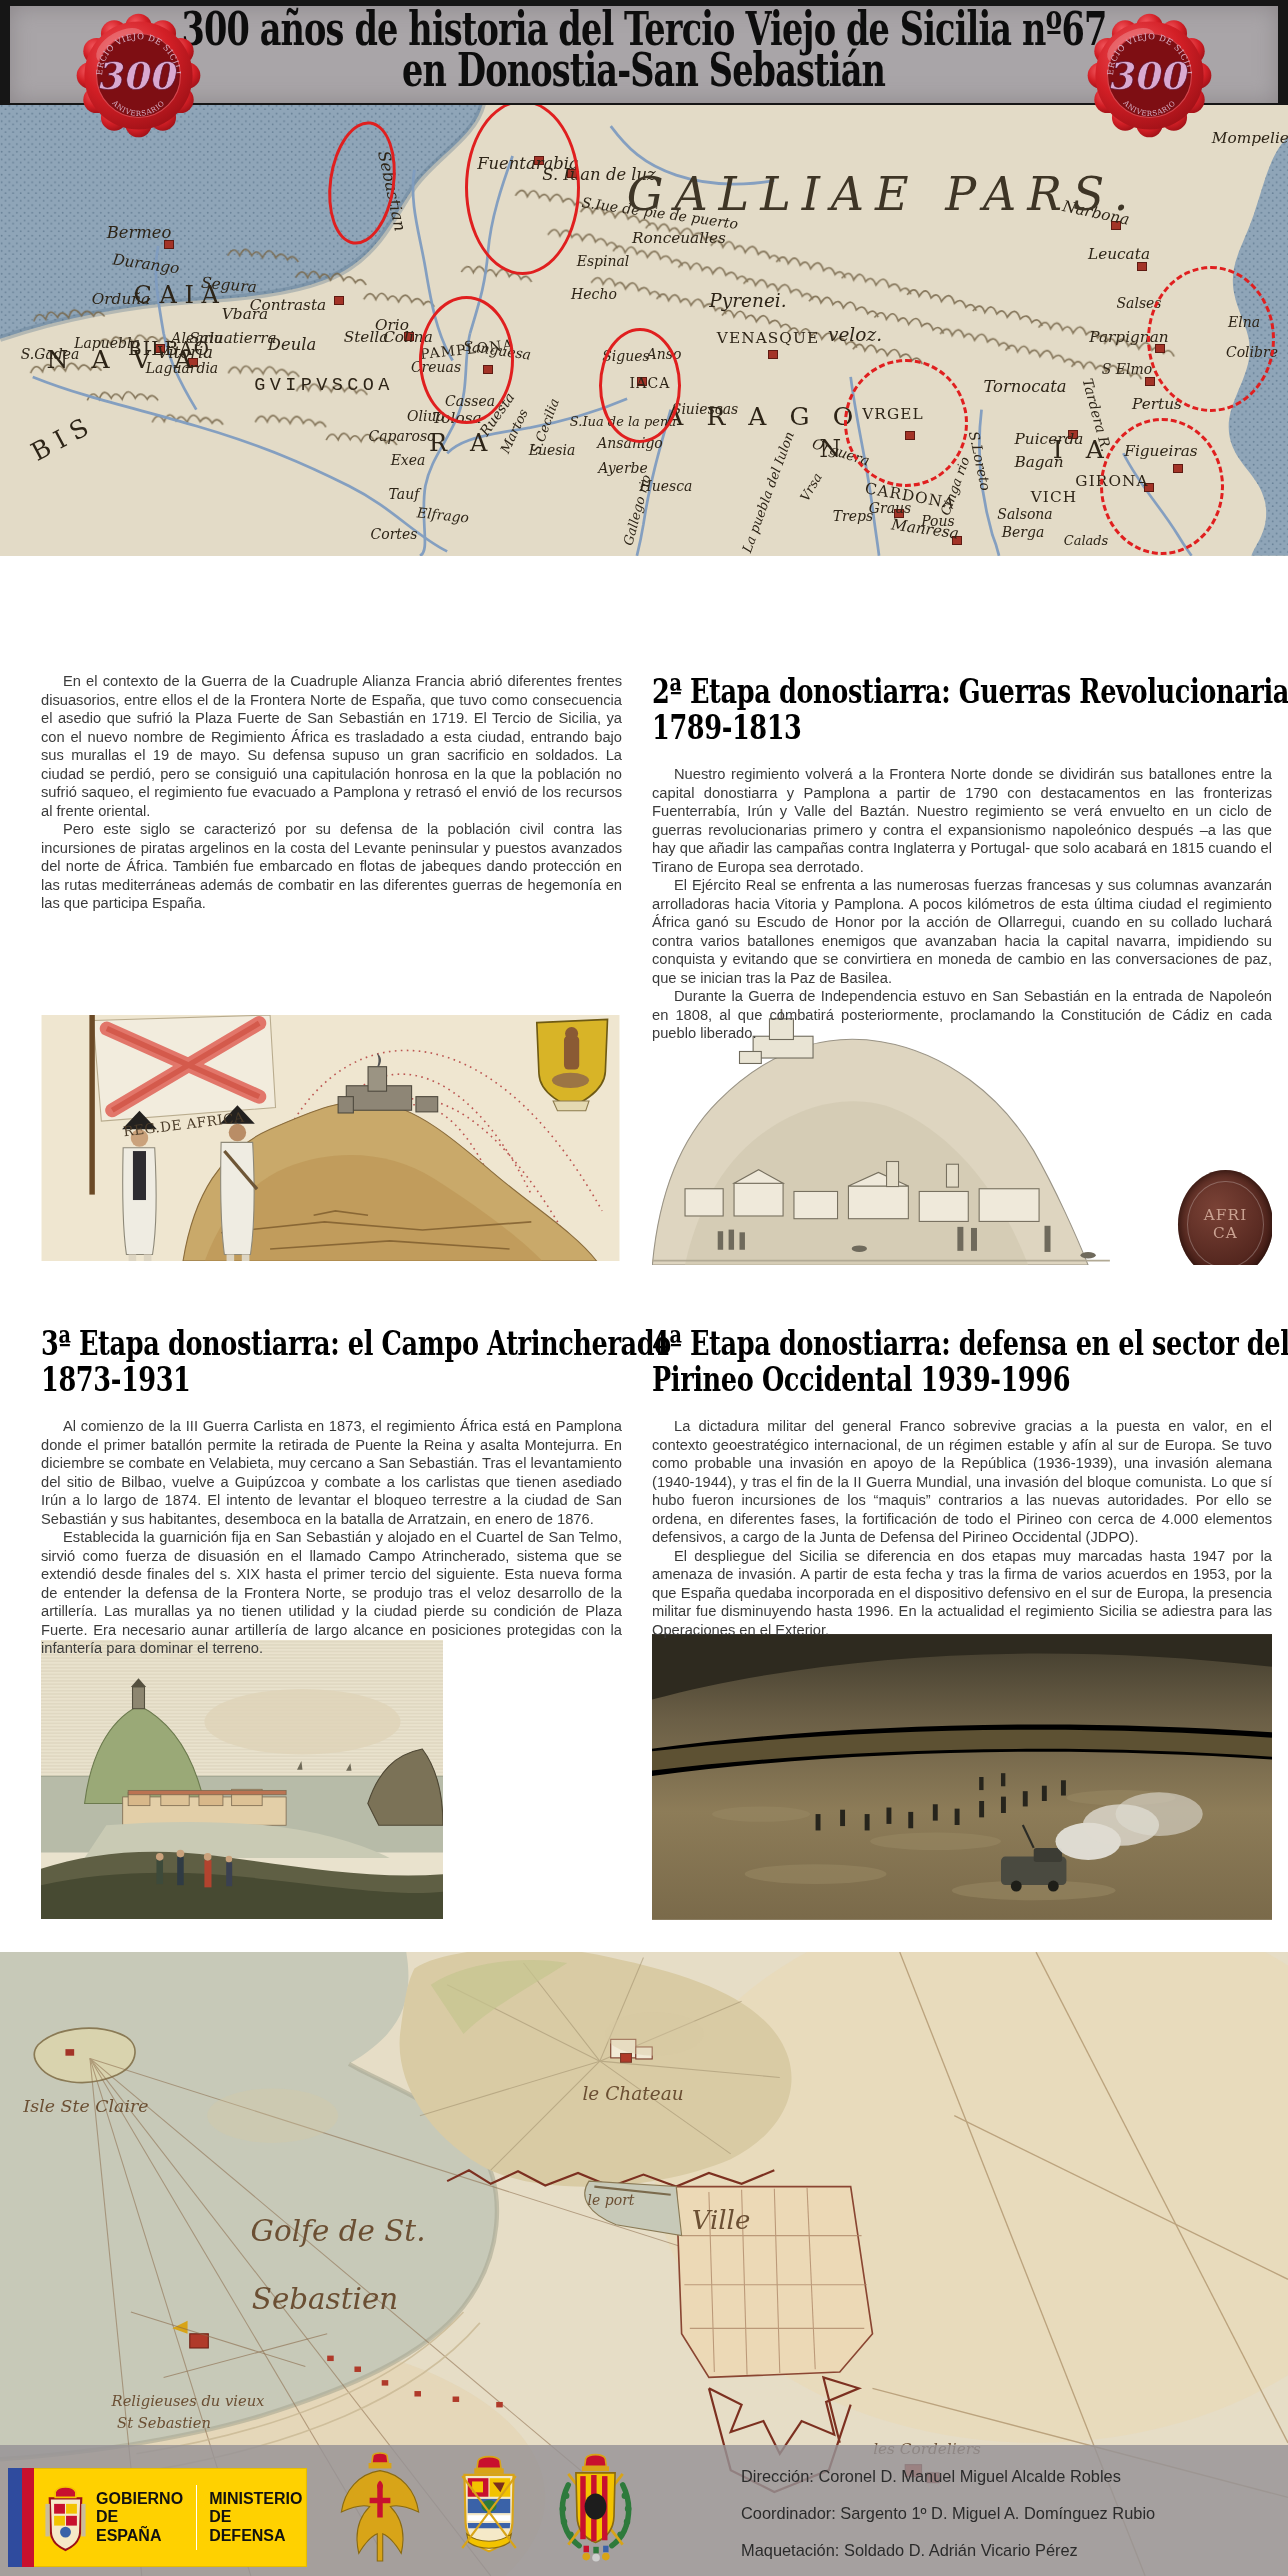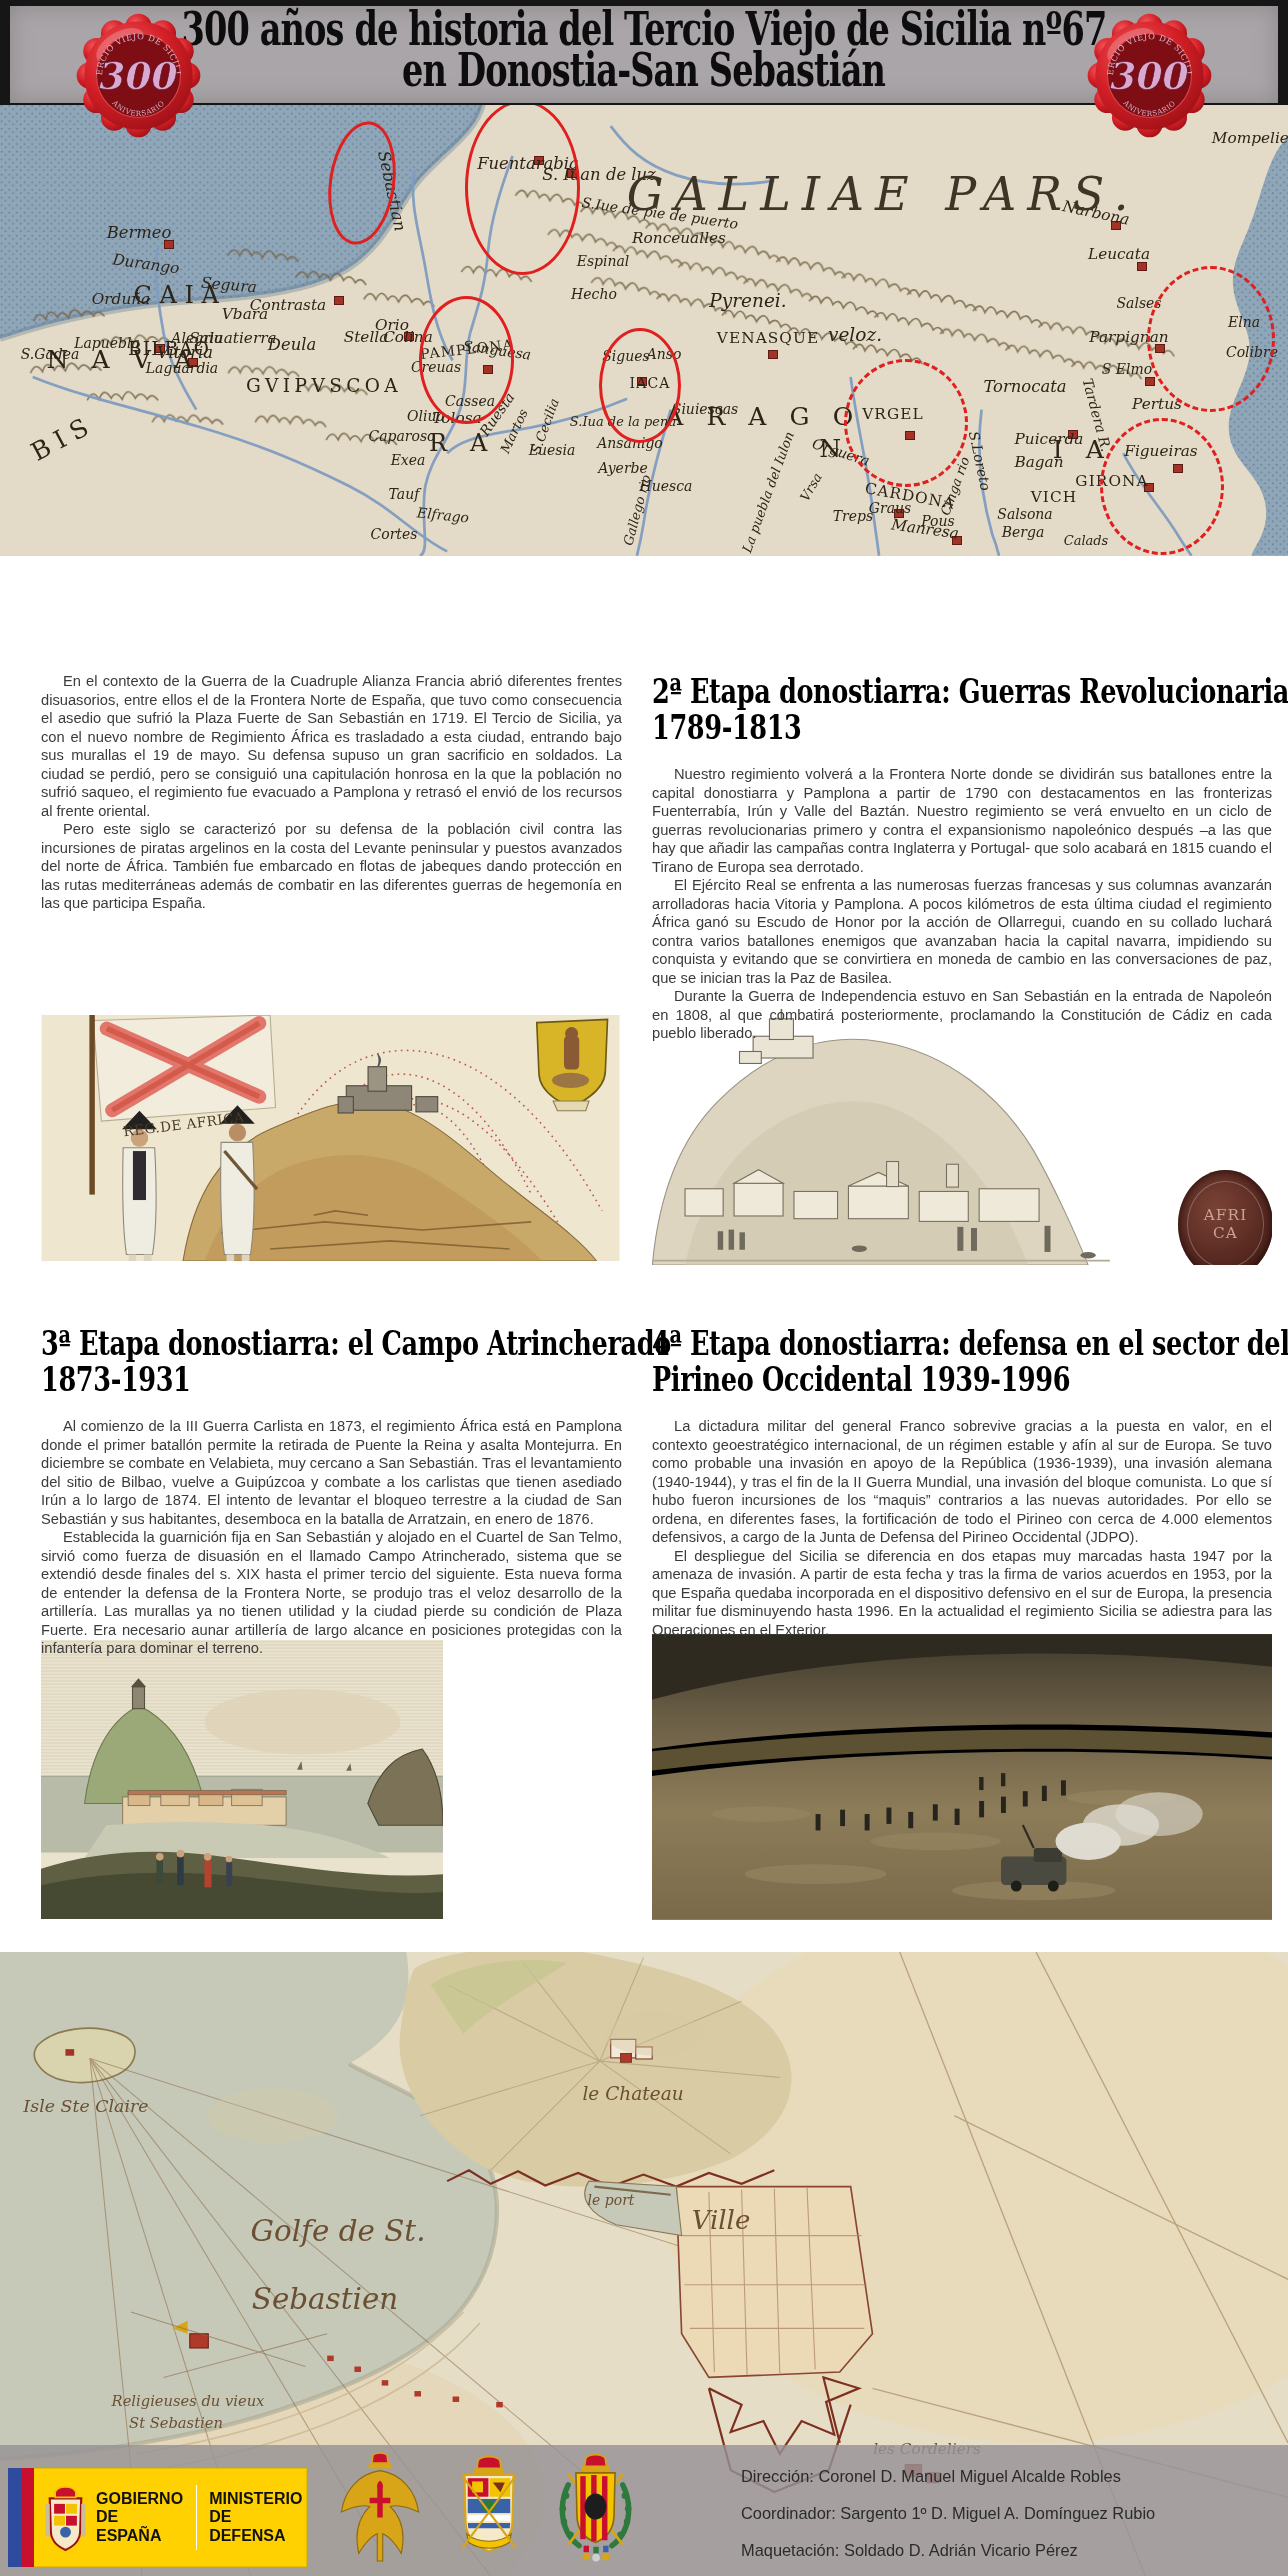--- a/index.html
+++ b/index.html
@@ -17,21 +17,21 @@
   .seal{position:absolute;top:12px;width:127px;height:127px;z-index:40;}
   .seal-left{left:75px;} .seal-right{left:1086px;}
   
   .topmap{position:absolute;left:0;top:104px;width:1288px;height:452px;background:#e7dfcc;z-index:10;}
   .topmap svg.base{position:absolute;left:0;top:0;}
   .mlabel{position:absolute;color:#2d2417;font-family:"DejaVu Serif","Liberation Serif",serif;
           white-space:nowrap;z-index:12;}
   .mlabel.it{font-style:italic;}
   .mlabel.caps{letter-spacing:1.1px;}
   .mlabel.sp{letter-spacing:7.6px;font-weight:400;}
-  .mlabel.sp2{letter-spacing:4.4px;}
+  .mlabel.sp2{letter-spacing:4.4px;font-family:Liberation Mono, monospace;}
   .mlabel.script{font-style:italic;letter-spacing:11px;color:#3e3526;}
   .town{position:absolute;width:7.6px;height:6.5px;background:#a33327;border:0.5px solid #5e1a12;z-index:11;}
   .mcircle{position:absolute;border:3.8px solid #e01f1f;border-radius:50%;z-index:14;}
   .mcircle.dash{border-style:dashed;}
   
   .section{position:absolute;width:581px;color:#3b3b3b;z-index:5;}
   .sec-h .fatface{transform:scale(.80,1.06);transform-origin:left top;letter-spacing:-0.5px;}
   .sec-h{font-size:32px;line-height:36px;color:#000;margin-bottom:21px;}
   .section p{font-size:14.7px;line-height:18.5px;text-align:justify;text-indent:22px;margin:0;}
   
@@ -698,21 +698,21 @@
     </svg>
     <div id="bottommap-labels">
         <div class="blabel" style="left: 633px; top: 141px; font-size: 18.5px; transform: translate(-50%, -50%);">le Chateau</div>
         <div class="blabel" style="left: 721px; top: 268px; font-size: 26px; transform: translate(-50%, -50%);">Ville</div>
         <div class="blabel" style="left: 611px; top: 248px; font-size: 14px; transform: translate(-50%, -50%);">le port</div>
         <div class="blabel" style="left: 86px; top: 154px; font-size: 17.4px; transform: translate(-50%, -50%);">Isle Ste Claire</div>
         <div class="blabel" style="left: 338px; top: 279px; font-size: 29.4px; transform: translate(-50%, -50%);">Golfe de St.</div>
         <div class="blabel" style="left: 325px; top: 347px; font-size: 29.4px; transform: translate(-50%, -50%);">Sebastien</div>
         <div class="blabel" style="left: 927px; top: 497px; font-size: 15.3px; transform: translate(-50%, -50%);">les Cordeliers</div>
         <div class="blabel" style="left: 188px; top: 448px; font-size: 14.7px; transform: translate(-50%, -50%);">Religieuses du vieux</div>
-        <div class="blabel" style="left: 164px; top: 470px; font-size: 14.7px; transform: translate(-50%, -50%); margin-left: 12px;">St Sebastien</div>
+        <div class="blabel" style="left: 164px; top: 470px; font-size: 14.7px; transform: translate(-50%, -50%);">St Sebastien</div>
       </div>
   </div>
 
   <div class="footer">
     <div class="govlogo">
       <div class="gov-stripes">
         <div class="b"></div>
           <div class="r"></div>
       </div>
       <div class="gov-arms">

